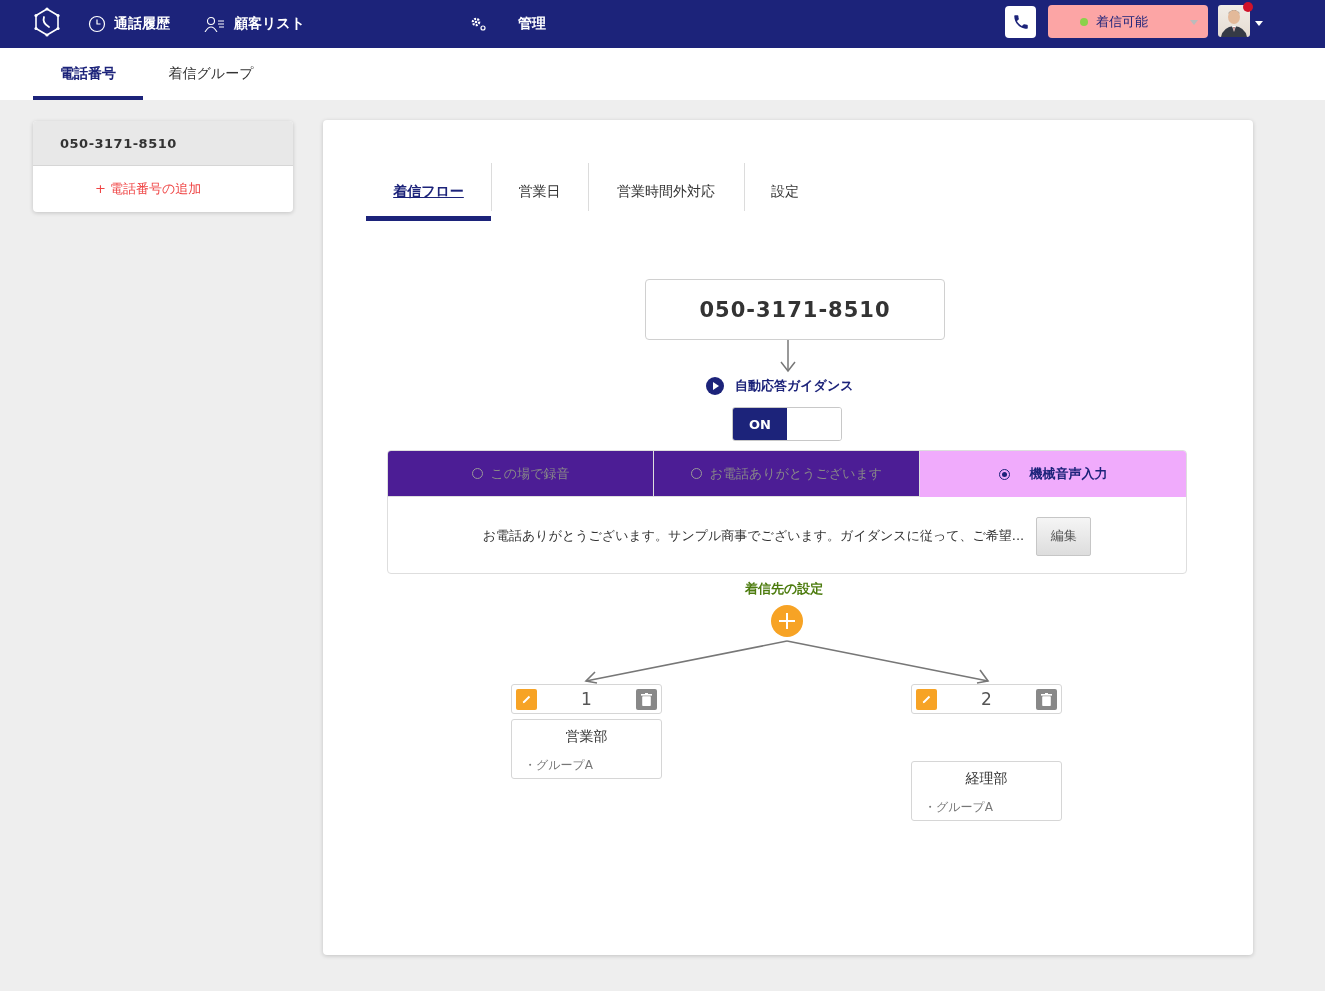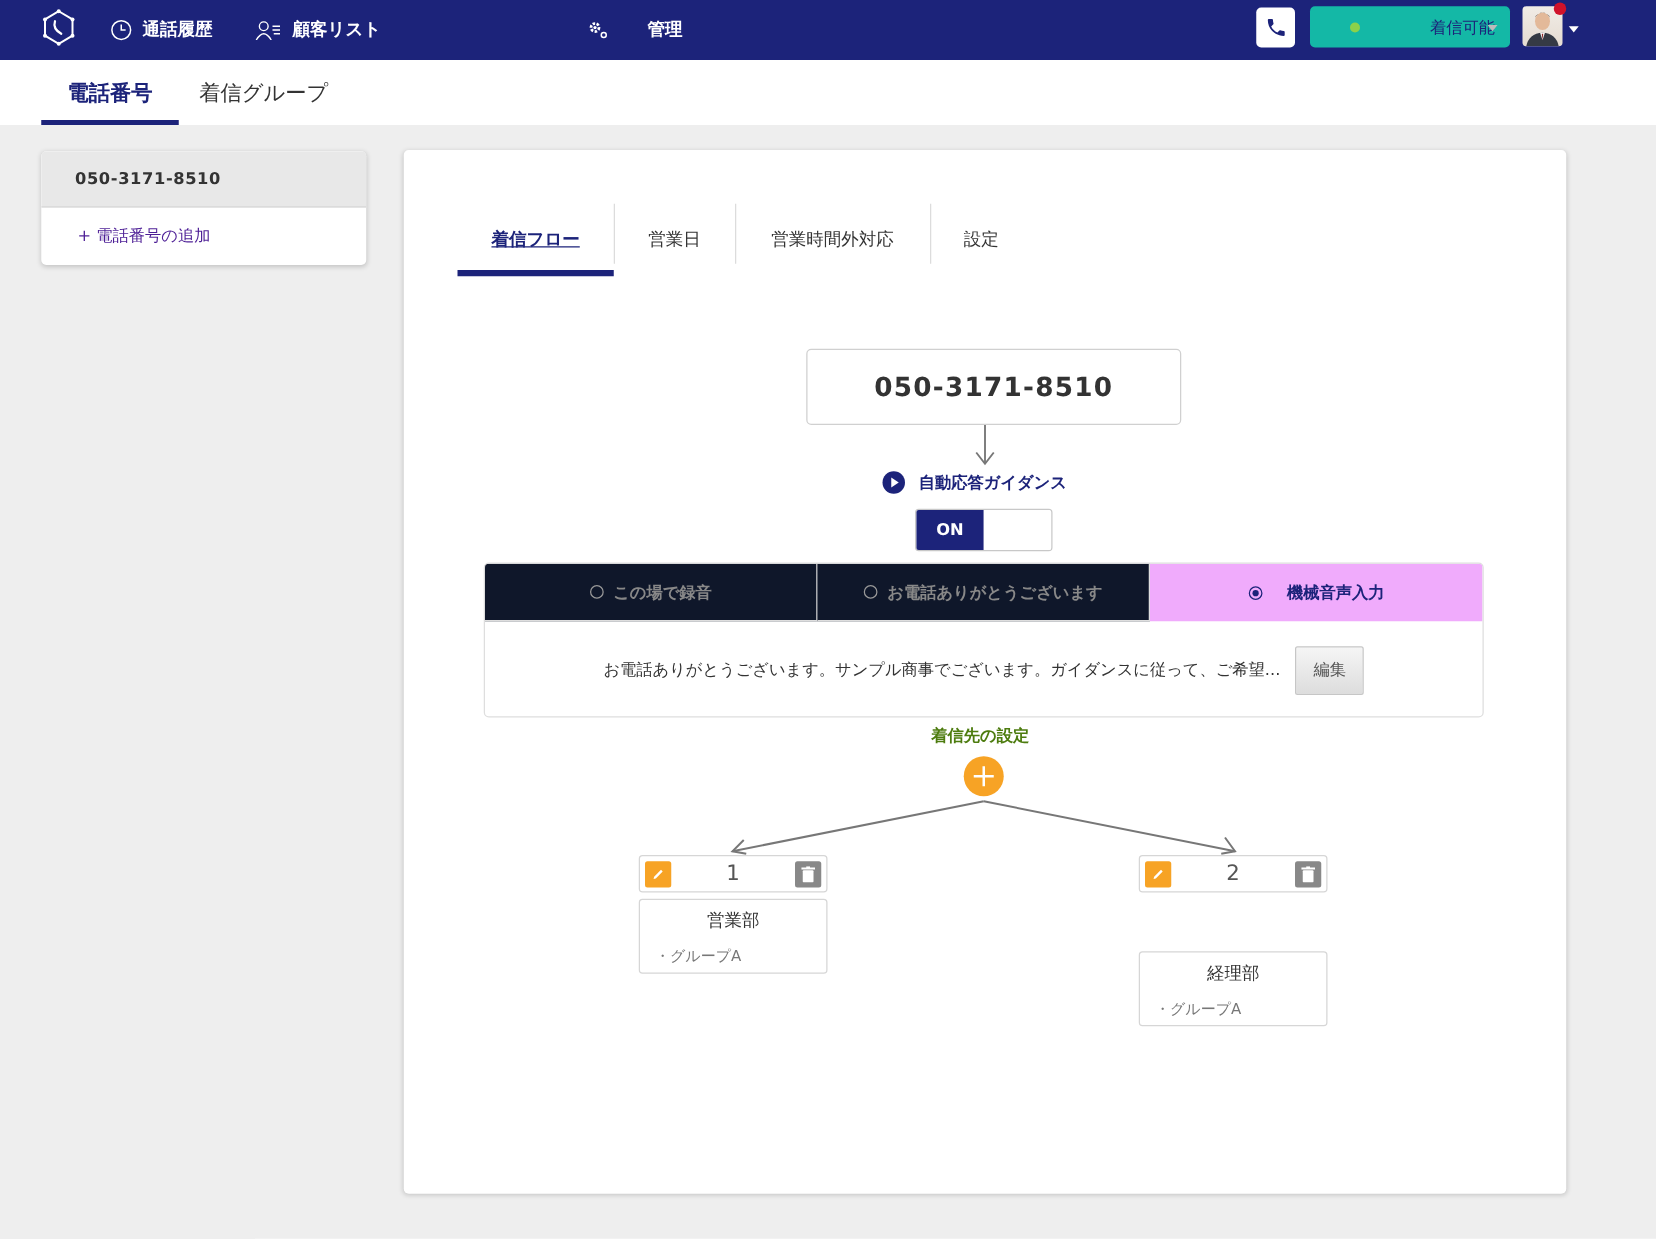--- a/index.html
+++ b/index.html
@@ -6,56 +6,56 @@
   html, body { width: 1325px; height: 991px; overflow: hidden; }
   body { background: #eeeeee; font-family: "DejaVu Sans", "Liberation Sans", sans-serif; color: #333; position: relative; }
 
   
   .topbar { position: absolute; left: 0; top: 0; width: 1325px; height: 48px; background: #1c237a; }
   .logo { position: absolute; left: 30px; top: 5px; width: 34px; height: 34px; }
   .nav-item { position: absolute; top: 0; height: 48px; display: flex; align-items: center; color: #fff; font-size: 14px; font-weight: bold; padding: 0 16px; }
   .nav-item.active { background: #26439c; }
   .nav-item svg { margin-right: 8px; }
   .phone-btn { position: absolute; left: 1005px; top: 6px; width: 31px; height: 32px; background: #fff; border-radius: 4px; display: flex; align-items: center; justify-content: center; }
-  .status-select { position: absolute; left: 1048px; top: 5px; width: 160px; height: 33px; background: #14b8a6; border-radius: 4px; display: flex; align-items: center; padding-left: 32px; font-size: 13px; color: #1c237a; gap: 48px; }
+  .status-select { position: absolute; left: 1048px; top: 5px; width: 160px; height: 33px; background: #fca5a5; border-radius: 4px; display: flex; align-items: center; padding-left: 32px; font-size: 13px; color: #1c237a; }
   .status-dot { width: 8px; height: 8px; border-radius: 50%; background: #8bd14a; margin-right: 8px; }
   .status-caret { position: absolute; right: 10px; top: 15px; width: 0; height: 0; border-left: 4px solid transparent; border-right: 4px solid transparent; border-top: 5px solid #bbb; }
   .avatar { position: absolute; left: 1218px; top: 5px; width: 32px; height: 32px; border-radius: 3px; background: linear-gradient(180deg,#f1ece6 0%, #e5dcd2 100%); overflow: hidden; }
   .avatar-badge { position: absolute; left: 1243px; top: 2px; width: 10px; height: 10px; border-radius: 50%; background: #d0122a; }
   .avatar-caret { position: absolute; left: 1255px; top: 21px; width: 0; height: 0; border-left: 4px solid transparent; border-right: 4px solid transparent; border-top: 5px solid #fff; }
 
   
   .subbar { position: absolute; left: 0; top: 48px; width: 1325px; height: 52px; background: #fff; }
-  .subtab { position: absolute; top: 0; height: 52px; display: flex; align-items: center; justify-content: center; font-size: 17px; color: #333; }
+  .subtab { position: absolute; top: 0; height: 52px; display: flex; align-items: center; justify-content: center; font-size: 14px; color: #333; }
   .subtab.active { color: #1c237a; font-weight: bold; border-bottom: 4px solid #1c237a; padding-top: 4px; }
 
   
   .left-card { position: absolute; left: 33px; top: 121px; width: 260px; height: 91px; background: #fff; border-radius: 4px; box-shadow: 0 1px 4px rgba(0,0,0,0.18); overflow: hidden; }
   .left-item-selected { height: 45px; background: #e8e8e8; border-bottom: 1px solid #d6d6d6; display: flex; align-items: center; padding-left: 27px; font-size: 13px; font-weight: bold; color: #333; letter-spacing: 0.5px; }
-  .left-add { height: 45px; display: flex; align-items: center; padding-left: 29px; font-size: 13px; color: #4c1d95; }
+  .left-add { height: 45px; display: flex; align-items: center; padding-left: 29px; font-size: 13px; color: #ef4444; margin-left: 33px; }
 
   
   .main-card { position: absolute; left: 323px; top: 120px; width: 930px; height: 835px; background: #fff; border-radius: 4px; box-shadow: 0 1px 4px rgba(0,0,0,0.18); }
   .inner-tabs { position: absolute; left: 43px; top: 43px; height: 58px; display: flex; }
   .inner-tab { height: 58px; display: flex; align-items: center; justify-content: center; font-size: 14px; color: #333; position: relative; }
   .inner-tab.sep::before { content: ""; position: absolute; left: 0; top: 0; height: 48px; border-left: 1px solid #dcdcdc; }
   .inner-tab.active { color: #1c237a; font-weight: bold; }
   .inner-tab.active::after { content: ""; position: absolute; left: 0; right: 0; bottom: 0; height: 5px; background: #1c237a; }
 
   .number-box { position: absolute; left: 322px; top: 159px; width: 300px; height: 61px; border: 1px solid #d0d0d0; border-radius: 4px; display: flex; align-items: center; justify-content: center; font-size: 21px; font-weight: bold; color: #333; letter-spacing: 1px; }
   .guidance-label { position: absolute; left: 383px; top: 257px; display: flex; align-items: center; font-size: 13px; font-weight: bold; color: #1c237a; }
   .play-icon { width: 18px; height: 18px; border-radius: 50%; background: #1c237a; margin-right: 11px; position: relative; }
   .play-icon::after { content: ""; position: absolute; left: 7px; top: 5px; border-top: 4px solid transparent; border-bottom: 4px solid transparent; border-left: 6px solid #fff; }
   .toggle { position: absolute; left: 409px; top: 287px; width: 110px; height: 34px; border: 1px solid #c8c8c8; border-radius: 3px; display: flex; overflow: hidden; }
   .toggle-on { width: 54px; background: #1c237a; color: #fff; font-size: 13px; font-weight: bold; display: flex; align-items: center; justify-content: center; }
   .toggle-off { flex: 1; background: #fff; }
 
   .audio-panel { position: absolute; left: 64px; top: 330px; width: 800px; height: 124px; border: 1px solid #dedede; border-radius: 4px; overflow: hidden; }
   .audio-tabs { display: flex; height: 46px; }
-  .audio-tab { height: 46px; display: flex; align-items: center; justify-content: center; font-size: 13px; color: #888; background: #0f172a; border-bottom: 1px solid #dedede; border-right: 1px solid #dedede; font-weight: bold; }
+  .audio-tab { height: 46px; display: flex; align-items: center; justify-content: center; font-size: 13px; color: #888; background: #4c1d95; border-bottom: 1px solid #dedede; border-right: 1px solid #dedede; }
   .audio-tab.active { background: #f0abfc; border-bottom: none; border-right: none; color: #1c237a; font-weight: bold; }
   .radio { width: 11px; height: 11px; border-radius: 50%; border: 1px solid #999; margin-right: 8px; position: relative; }
   .radio.checked { border-color: #1c237a; }
   .radio.checked::after { content: ""; position: absolute; left: 2px; top: 2px; width: 5px; height: 5px; border-radius: 50%; background: #1c237a; }
   .audio-body { height: 78px; display: flex; align-items: center; justify-content: center; }
   .audio-text { font-size: 13px; color: #333; margin-right: 12px; }
   .edit-btn { width: 55px; height: 39px; border: 1px solid #c6c6c6; border-radius: 2px; background: linear-gradient(#f5f5f5, #dddddd); font-size: 13px; color: #555; display: flex; align-items: center; justify-content: center; }
 
   .dest-label { position: absolute; left: 422px; top: 460px; font-size: 13px; font-weight: bold; color: #4d7c0f; }
   .add-dest { position: absolute; left: 448px; top: 485px; width: 32px; height: 32px; border-radius: 50%; background: #f7a325; }

